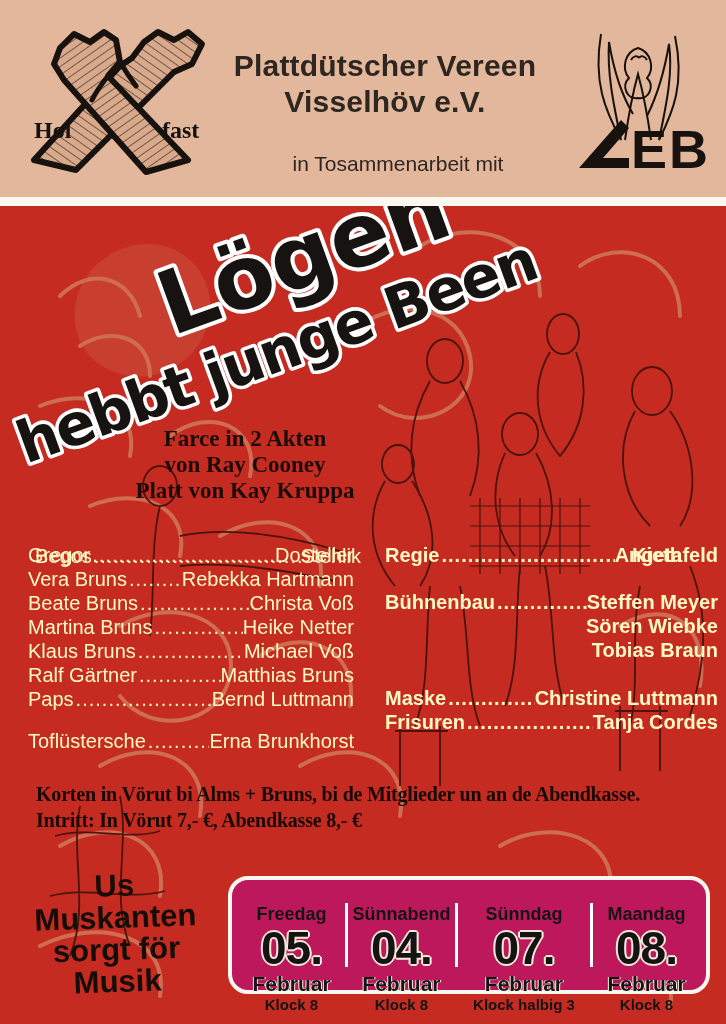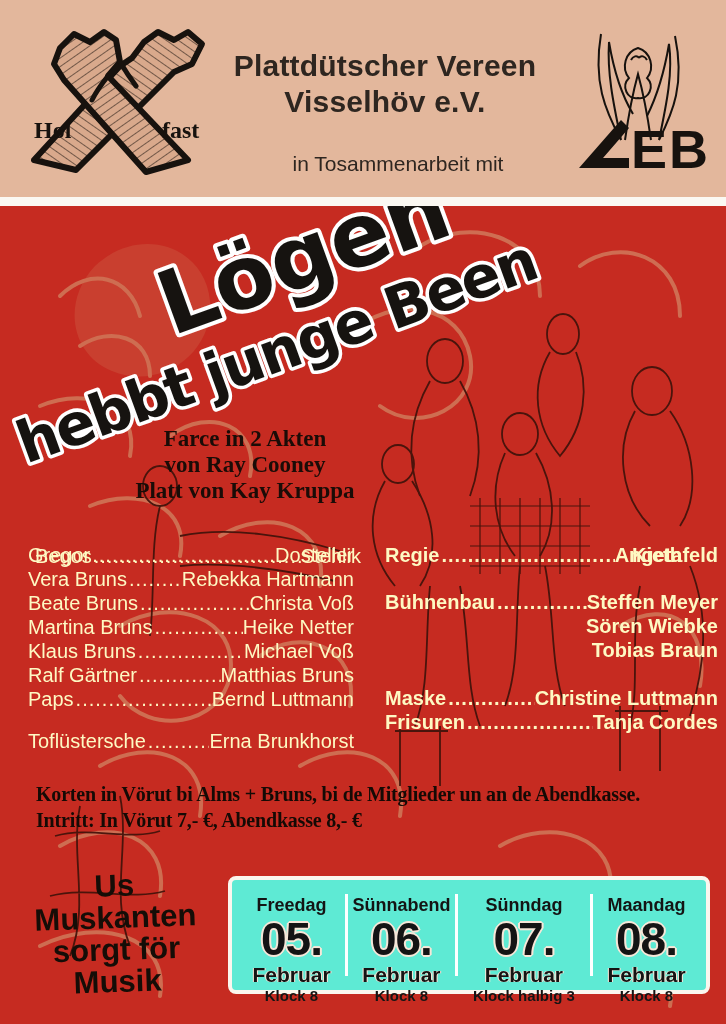--- a/index.html
+++ b/index.html
@@ -43,21 +43,21 @@
   
   .venue{position:absolute;top:634px;left:150px;right:14px;text-align:right;
     font-weight:bold;font-size:25px;color:#131009;letter-spacing:-.3px;}
 
   
   .music{position:absolute;top:664px;left:12px;width:208px;text-align:center;
     font-weight:bold;font-size:31px;line-height:32px;color:#150d07;transform:rotate(-2deg);}
 
   
   .dates{position:absolute;top:670px;left:228px;width:482px;height:118px;box-sizing:border-box;
-    background:#5eead4;border:4px solid #fbf6ee;border-radius:8px;display:flex;padding:14px 6px;}
+    background:#be185d;border:4px solid #fbf6ee;border-radius:20px;display:flex;padding:23px 6px;}
   .date-col{flex:1;text-align:center;padding:0 3px;color:#141414;min-width:0;}
   .date-col.wide{flex:1.25;}
   .date-col + .date-col{border-left:3px solid #fff;}
   .d-day{font-size:18px;font-weight:bold;line-height:22px;}
   .d-num{font-size:46px;font-weight:bold;line-height:47px;letter-spacing:-1px;
     text-shadow:-2px 0 #f6e7d8,2px 0 #f6e7d8,0 -2px #f6e7d8,0 2px #f6e7d8,
                 -1px -1px #f6e7d8,1px 1px #f6e7d8,-1px 1px #f6e7d8,1px -1px #f6e7d8;}
   .d-month{font-size:21px;font-weight:bold;line-height:23px;
     text-shadow:-1px 0 #f6e7d8,1px 0 #f6e7d8;}
   .d-time{font-size:15px;font-weight:bold;line-height:19px;white-space:nowrap;}
@@ -257,21 +257,21 @@
 
     <div class="dates" id="dates">
         <div class="date-col">
           <div class="d-day">Freedag</div>
           <div class="d-num">05.</div>
           <div class="d-month">Februar</div>
           <div class="d-time">Klock 8</div>
         </div>
         <div class="date-col">
           <div class="d-day">Sünnabend</div>
-          <div class="d-num">06.</div>
+          <div class="d-num">04.</div>
           <div class="d-month">Februar</div>
           <div class="d-time">Klock 8</div>
         </div>
         <div class="date-col wide">
           <div class="d-day">Sünndag</div>
           <div class="d-num">07.</div>
           <div class="d-month">Februar</div>
           <div class="d-time">Klock halbig 3</div>
         </div>
         <div class="date-col">

